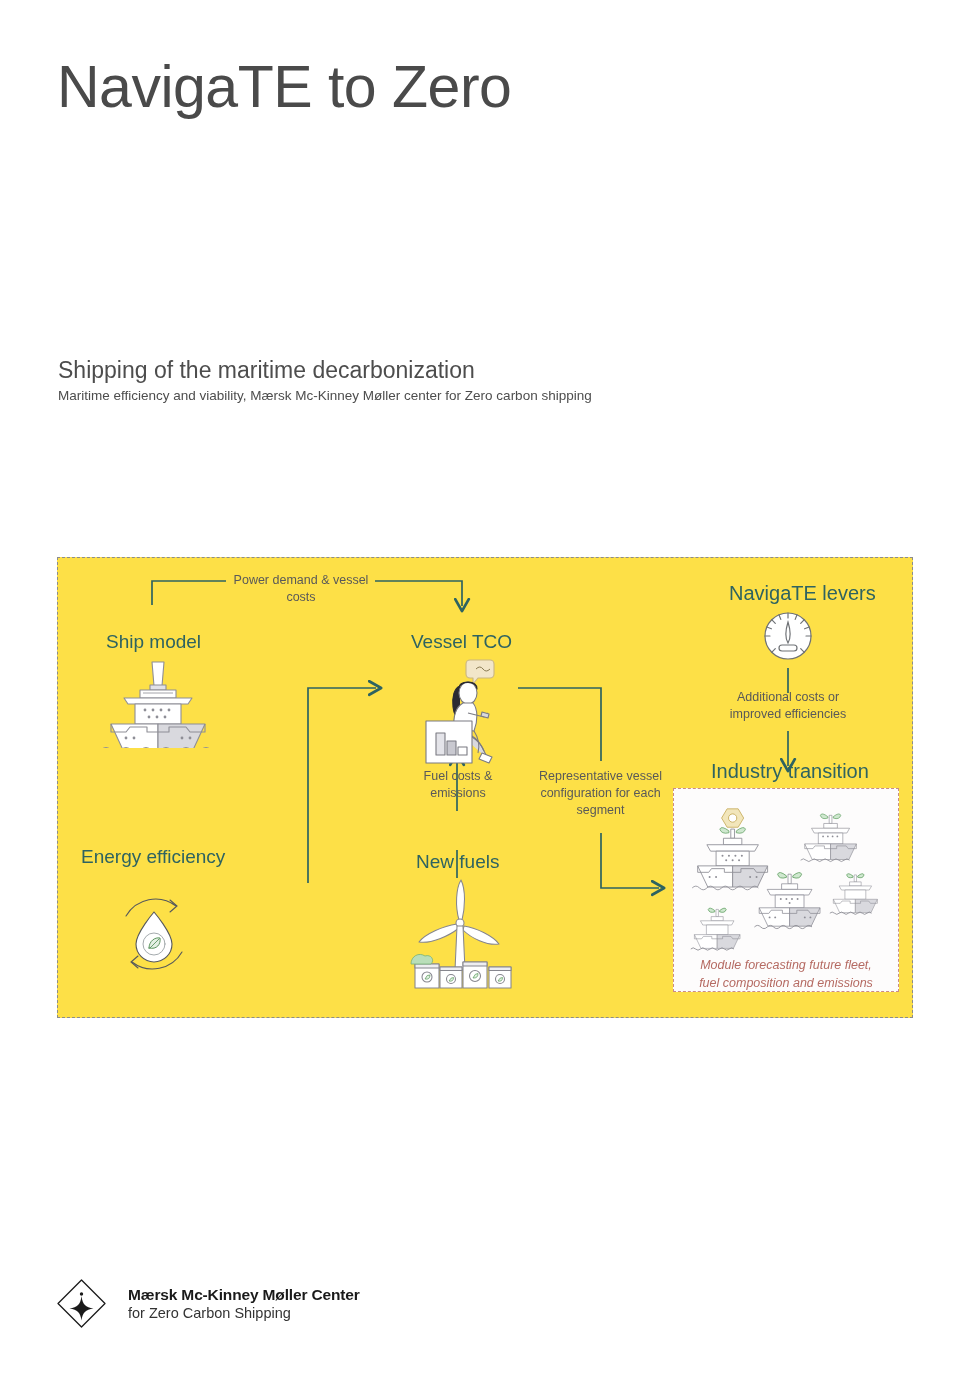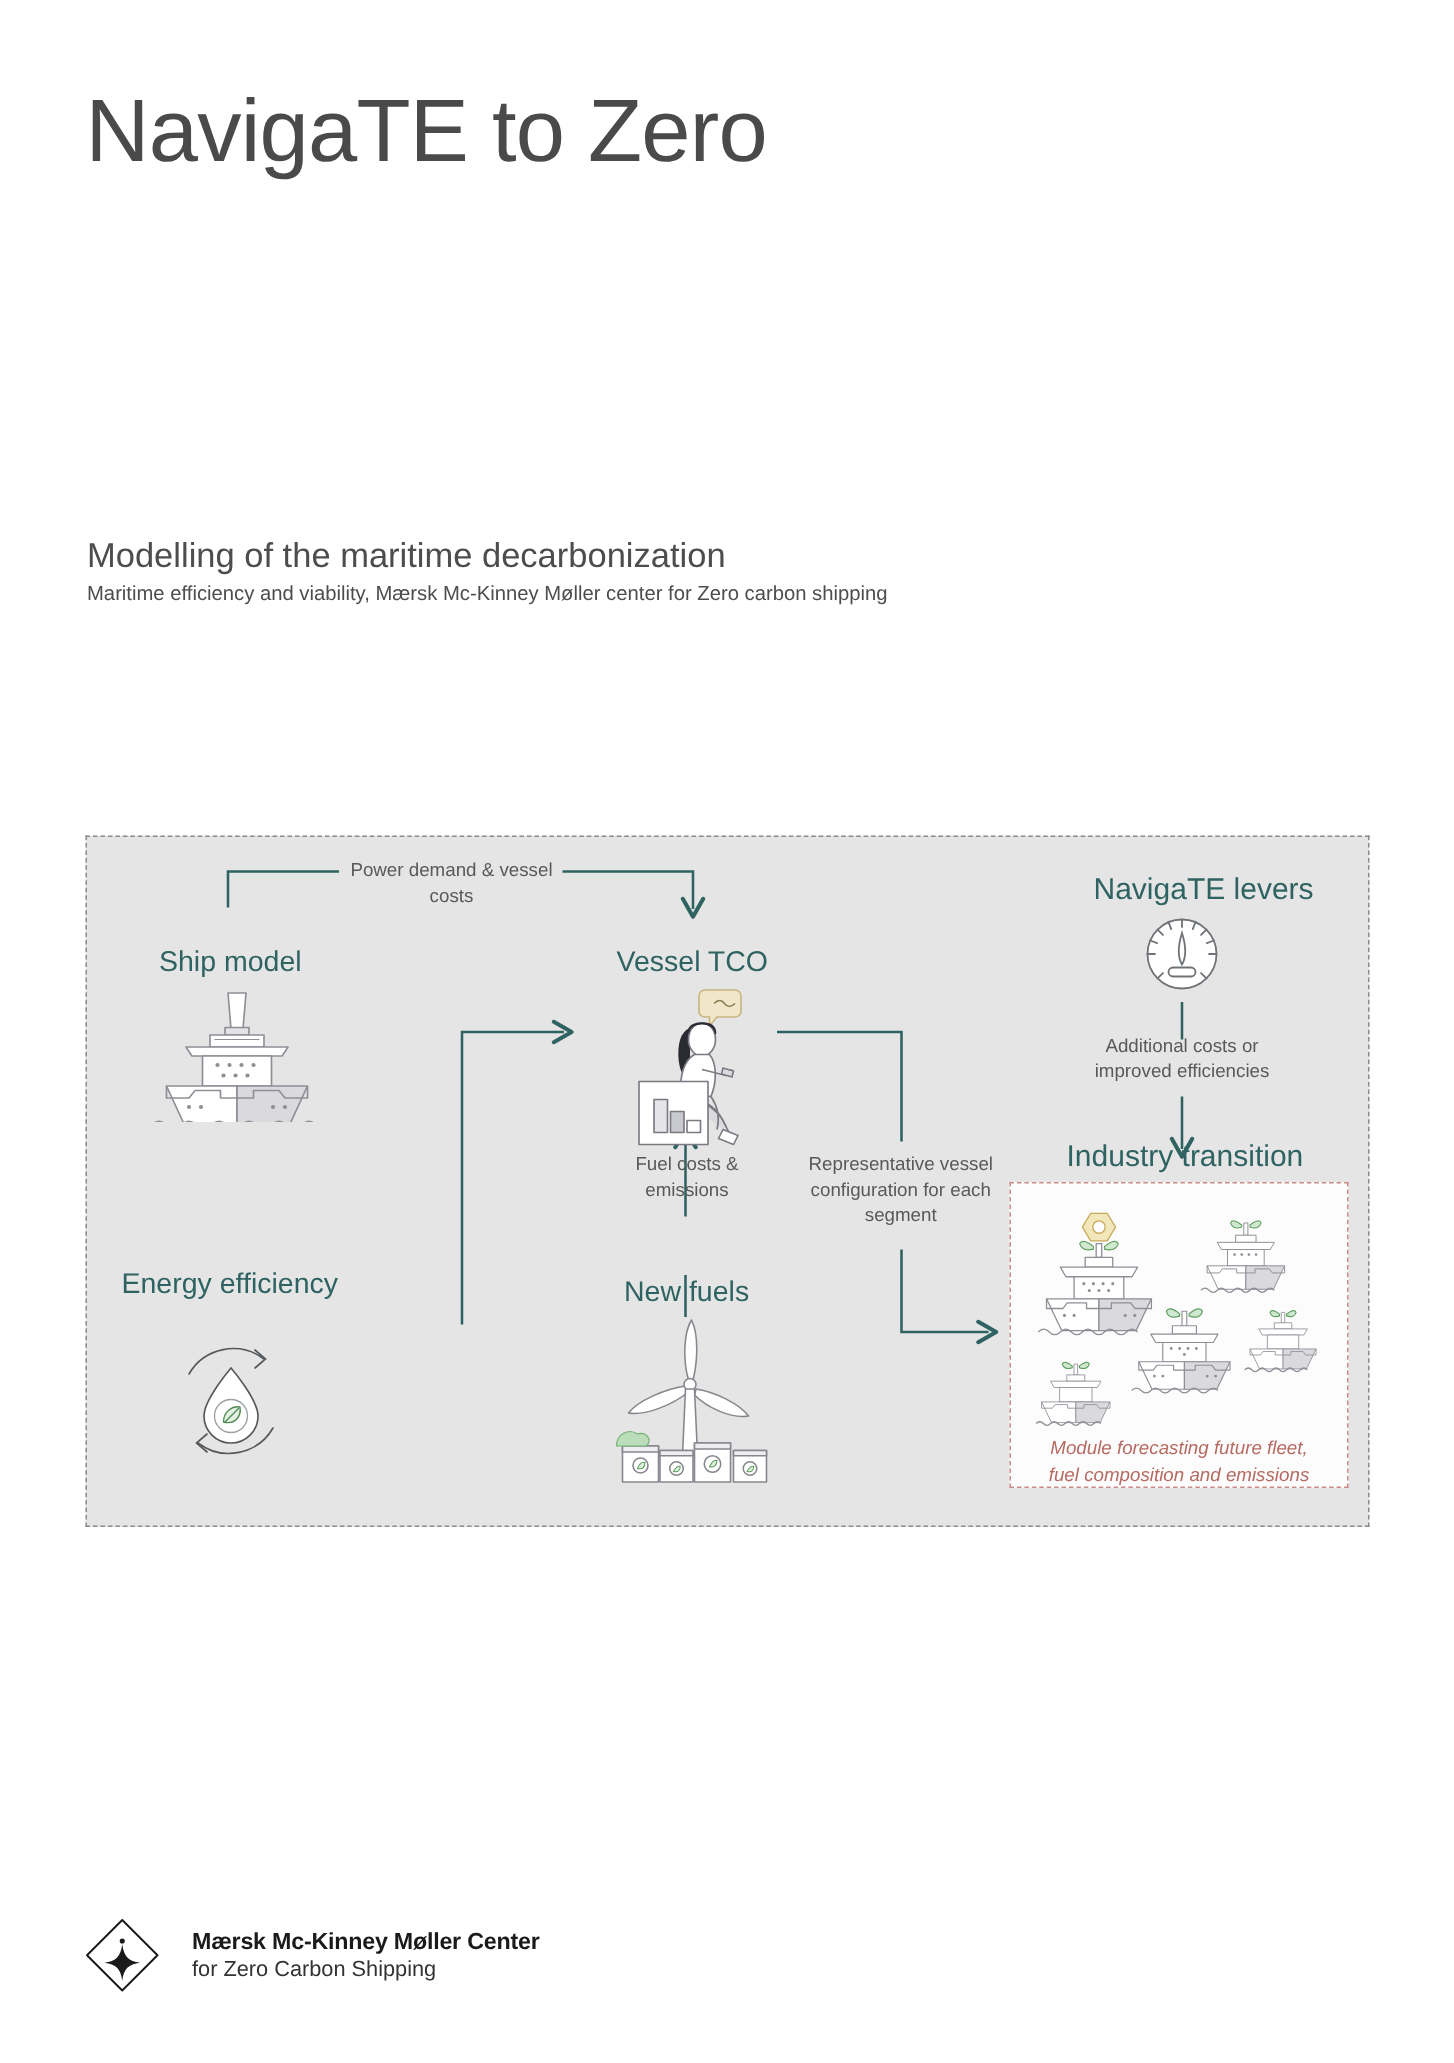--- a/index.html
+++ b/index.html
@@ -30,21 +30,21 @@
     position:absolute;left:58px;top:388px;
     font-size:13.5px;font-weight:400;color:#4d4d4d;
     white-space:nowrap;
   }
 
   
   .diagram{
     position:absolute;left:57px;top:557px;
     width:856px;height:461px;
     border:1.5px dashed #8c8c8c;
-    background:#e5e5e5;
+    background:#fde047;
     box-sizing:border-box;
   }
   .inner{position:absolute;inset:0;}
 
   .node-title{
     position:absolute;
     color:#2e6361;
     font-size:19px;font-weight:400;
     white-space:nowrap;
   }
@@ -80,21 +80,21 @@
   .logo-text{display:flex;flex-direction:column;justify-content:center;}
   .logo-l1{font-size:15.5px;font-weight:700;color:#1a1a1a;letter-spacing:-0.15px;line-height:1.25;white-space:nowrap;}
   .logo-l2{font-size:14.5px;font-weight:400;color:#333333;line-height:1.25;white-space:nowrap;}
 </style>
 </head>
 <body>
 
 <div class="page">
 
   <div class="main-title">NavigaTE to Zero</div>
-  <div class="sub-title">Modelling of the maritime decarbonization</div>
+  <div class="sub-title">Shipping of the maritime decarbonization</div>
   <div class="sub-sub">Maritime efficiency and viability, Mærsk Mc-Kinney Møller center for Zero carbon shipping</div>
 
   <div class="diagram">
     <div class="inner">
 
       <svg class="lines" viewBox="0 0 856 461">
         <defs>
           <marker id="ah" markerWidth="10" markerHeight="10" refX="5" refY="5" orient="auto">
             <path d="M1,1 L8,5 L1,9" fill="none" stroke="#2e6361" stroke-width="1.6" stroke-linecap="round" stroke-linejoin="round"></path>
           </marker>

